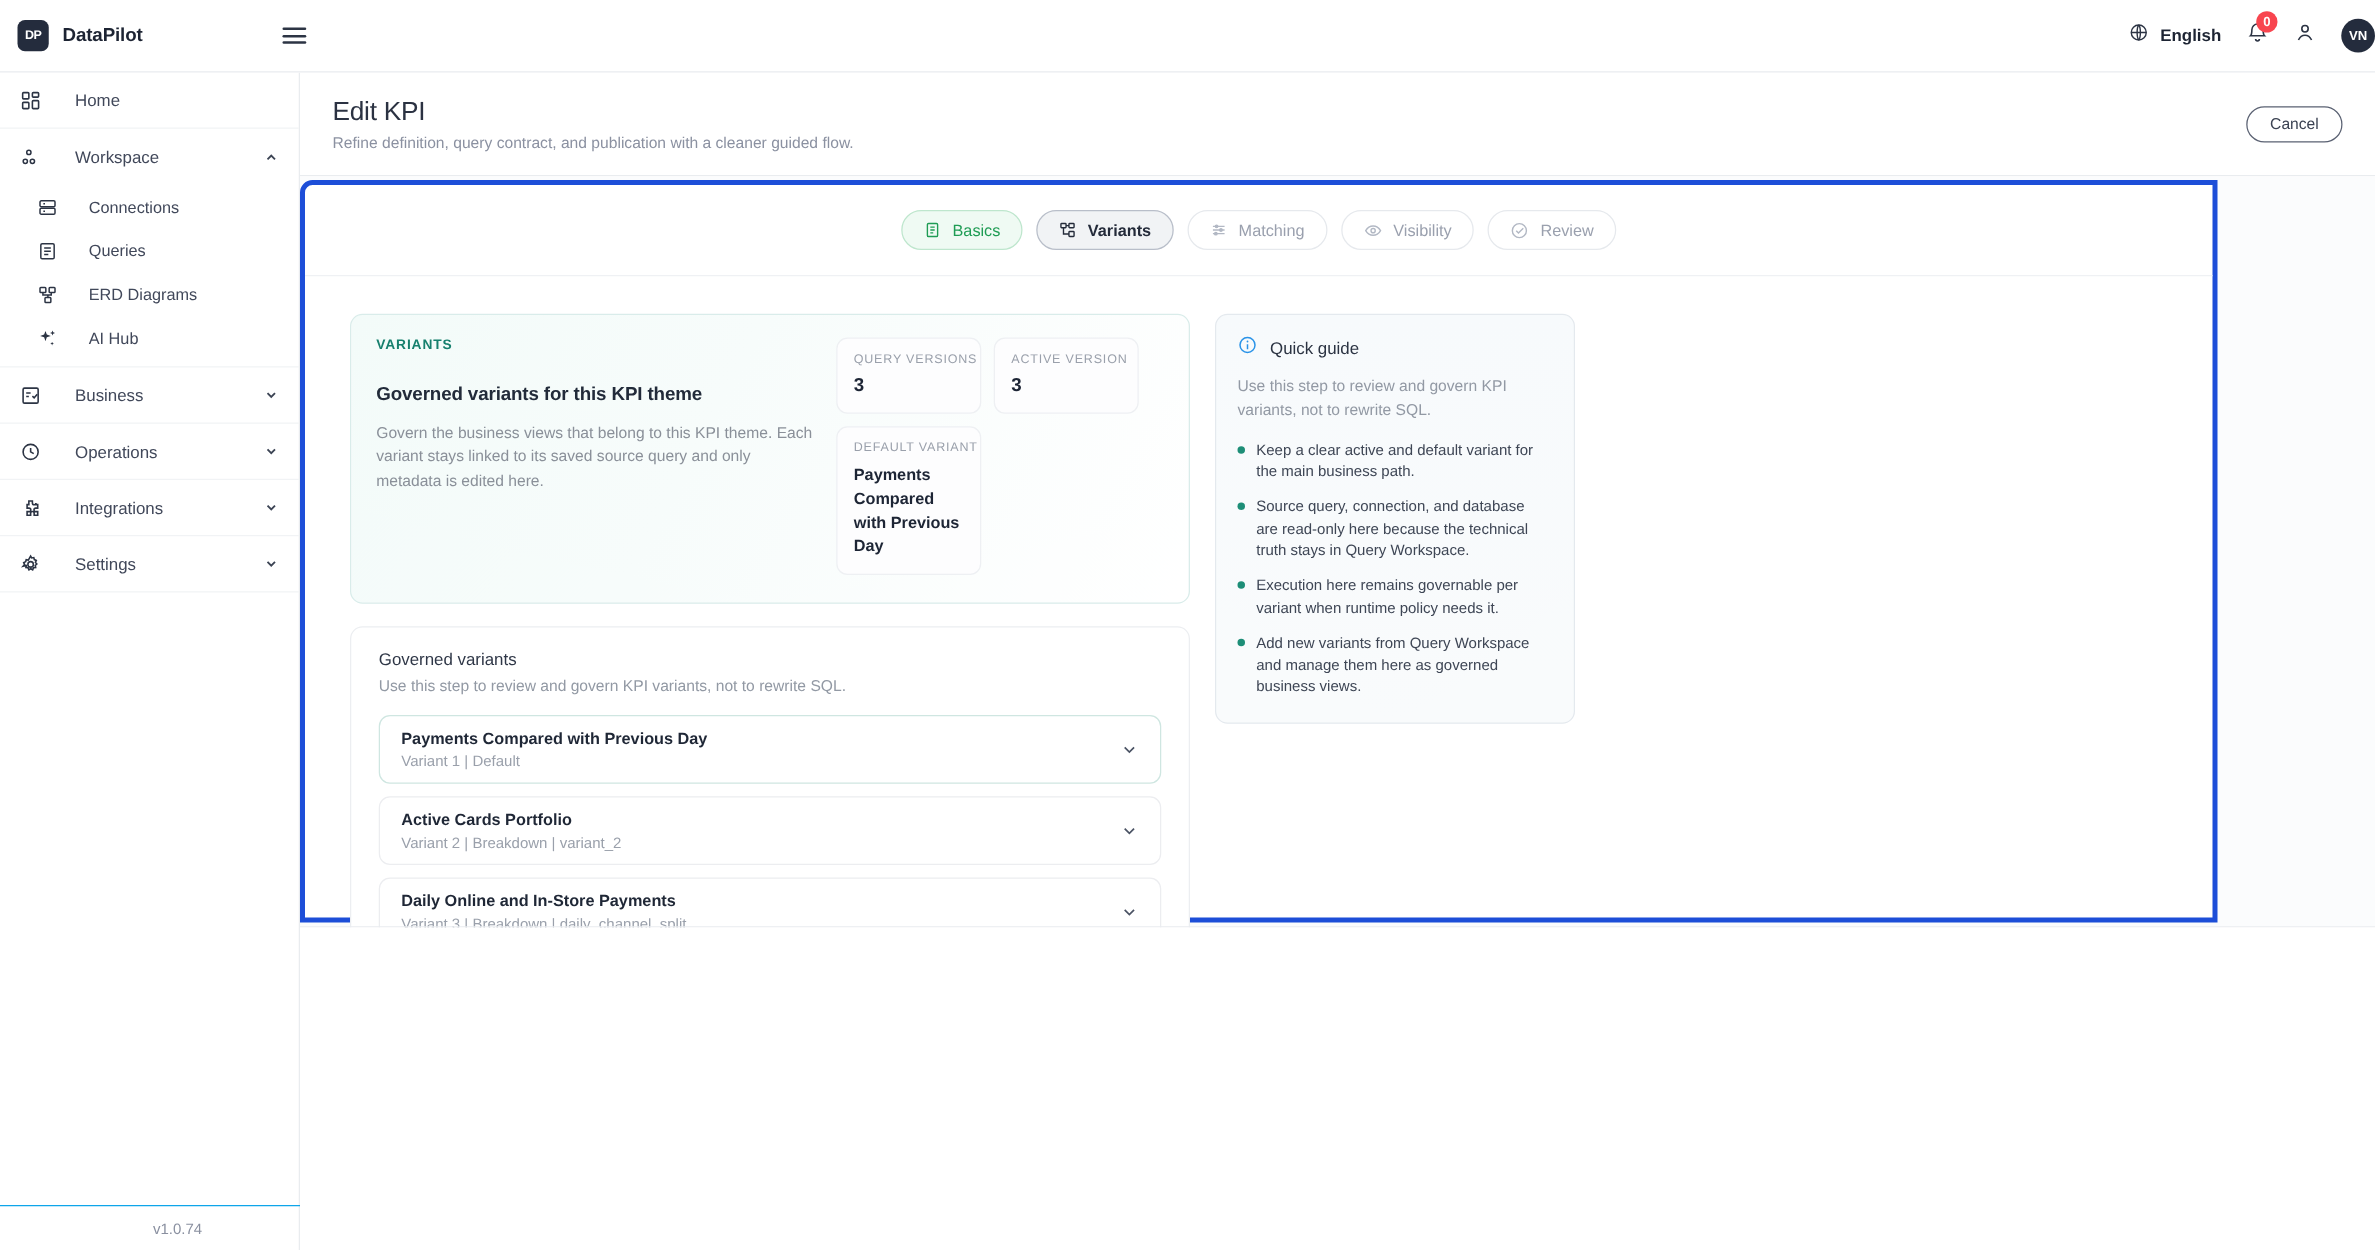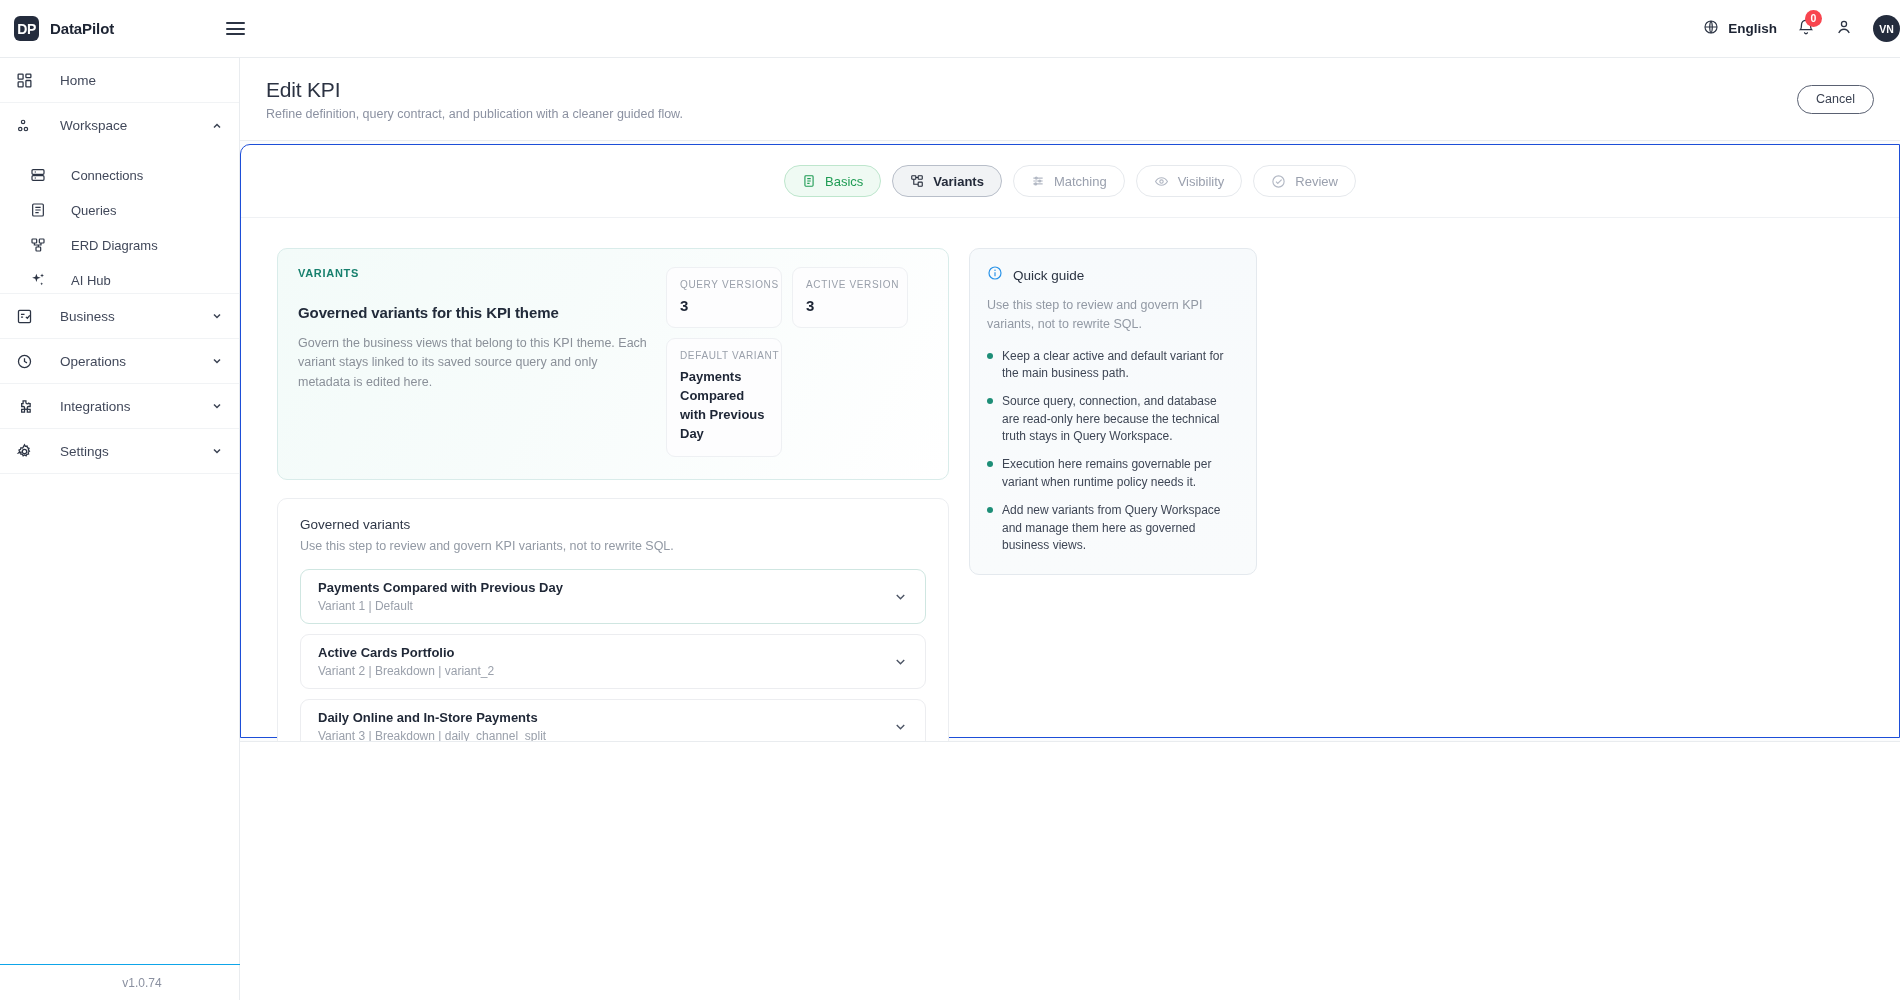--- a/index.html
+++ b/index.html
@@ -13,21 +13,21 @@
 
   
   .topbar {
     position: absolute; top: 0; left: 0; width: 1900px; height: 58px;
     background: #ffffff; border-bottom: 1px solid #e9ecef;
     display: flex; align-items: center; z-index: 30;
   }
   .brand { display: flex; align-items: center; gap: 11px; padding-left: 14px; width: 200px; }
   .brand-logo {
     width: 25px; height: 25px; border-radius: 6px; background: #242c3d;
-    color: #fff; font-size: 14px; font-weight: bold; letter-spacing: -0.4px;
+    color: #fff; font-size: 10px; font-weight: bold; letter-spacing: -0.4px;
     display: flex; align-items: center; justify-content: center;
   }
   .brand-name { font-size: 15px; font-weight: bold; color: #1d2433; letter-spacing: -0.1px; }
   .hamburger { display: flex; flex-direction: column; gap: 3.5px; margin-left: 26px; cursor: pointer; }
   .hamburger span { display: block; width: 19px; height: 2px; background: #2c3444; border-radius: 1px; }
   .topbar-right {
     margin-left: auto; display: flex; align-items: center; gap: 20px; 
   }
   .lang { display: flex; align-items: center; gap: 9px; cursor: pointer; }
   .lang-label { font-size: 13.5px; font-weight: bold; color: #1d2433; }
@@ -53,21 +53,21 @@
   .nav-row {
     display: flex; align-items: center; height: 45px;
     padding: 0 16px; cursor: pointer; border-bottom: 1px solid #f1f3f5;
   }
   .nav-row.nodiv { border-bottom: none; }
   .nav-ico {
     width: 24px; display: flex; align-items: center; justify-content: flex-start;
     color: #2c3444; flex: none;
   }
   .nav-label { font-size: 13.5px; color: #41485a; margin-left: 20px; white-space: nowrap; }
-  .nav-row.sub { height: 35px; padding-left: 30px; border-bottom: none; align-items: flex-end; }
+  .nav-row.sub { height: 35px; padding-left: 30px; border-bottom: none; }
   .nav-row.sub .nav-label { font-size: 13px; color: #41485a; margin-left: 17px; }
   .chev { margin-left: auto; color: #3c4454; display: flex; align-items: center; }
   .sub-block { padding-bottom: 5px; border-bottom: 1px solid #f1f3f5; }
   .ver {
     position: absolute; bottom: 0; left: 0; width: 284px; height: 36px;
     display: flex; align-items: center; justify-content: center;
     font-size: 12px; color: #8a90a0; border-top: 1px solid #0ea5e9;
   }
 
   
@@ -88,22 +88,22 @@
     height: 29px; padding: 0 18px;
   }
   .head-cancel { margin-left: auto; }
 
   
   .content {
     position: absolute; top: 141px; left: 240px; width: 1660px; height: 600px;
     background: #fbfcfd;
   }
   .shell {
-    position: absolute; top: 3px; left: 0; width: 1660px; height: 594px;
-    background: #ffffff; border: 1px solid #1d4ed8;
+    position: absolute; top: 3px; left: 0; width: 1534px; height: 594px;
+    background: #ffffff; border: 4px solid #1d4ed8;
     border-radius: 10px 0 0 0;
   }
 
   
   .steps {
     height: 73px; display: flex; align-items: center; justify-content: center;
     gap: 11px; border-bottom: 1px solid #eff1f4;
   }
   .step {
     height: 32px; padding: 0 17px; border-radius: 17px;

